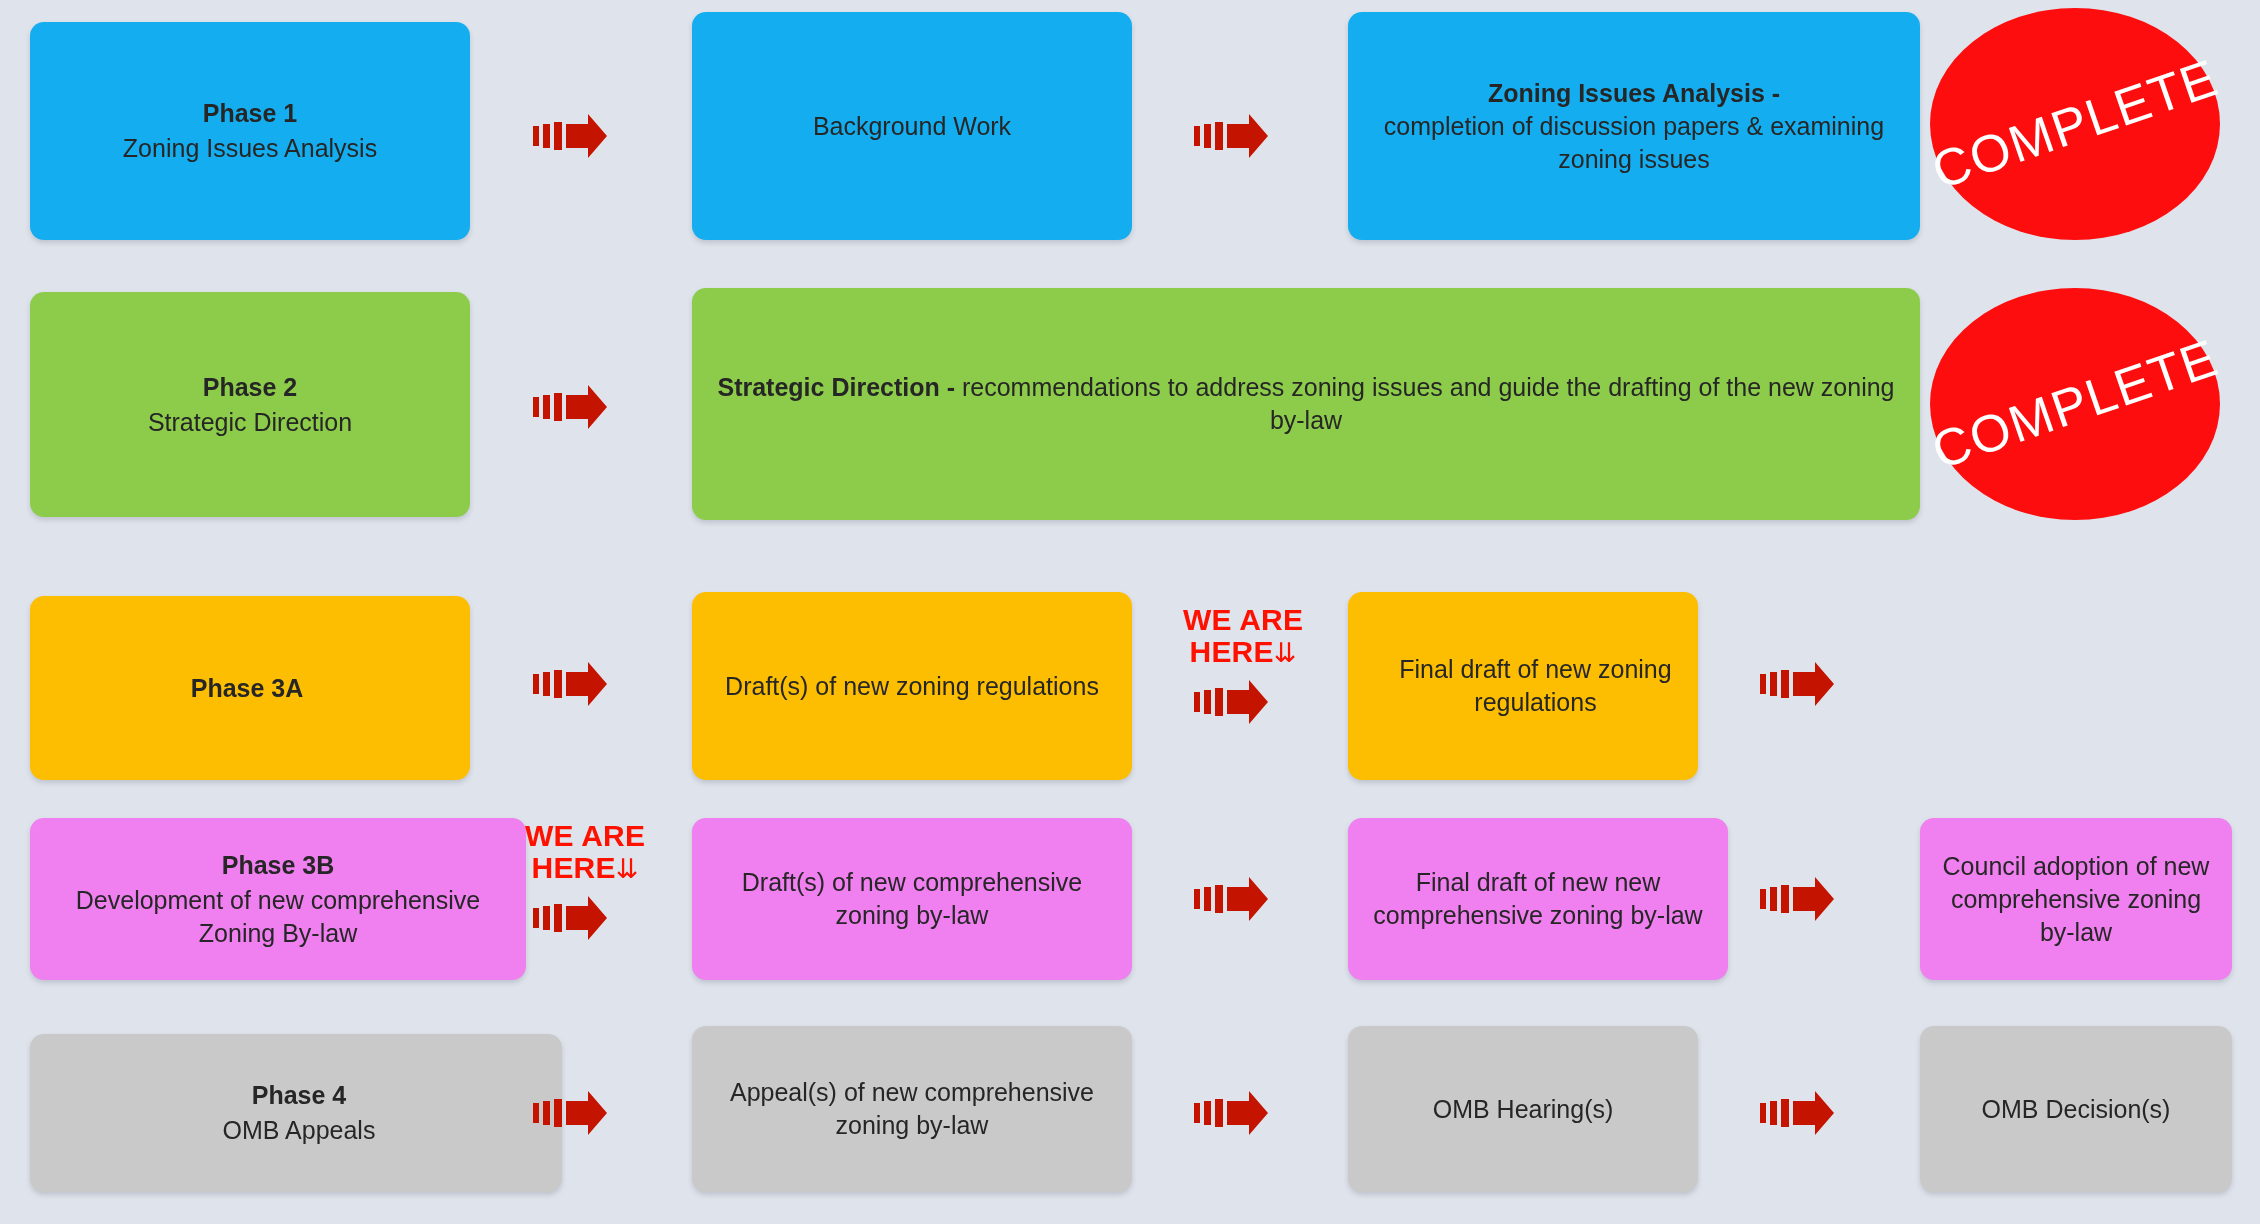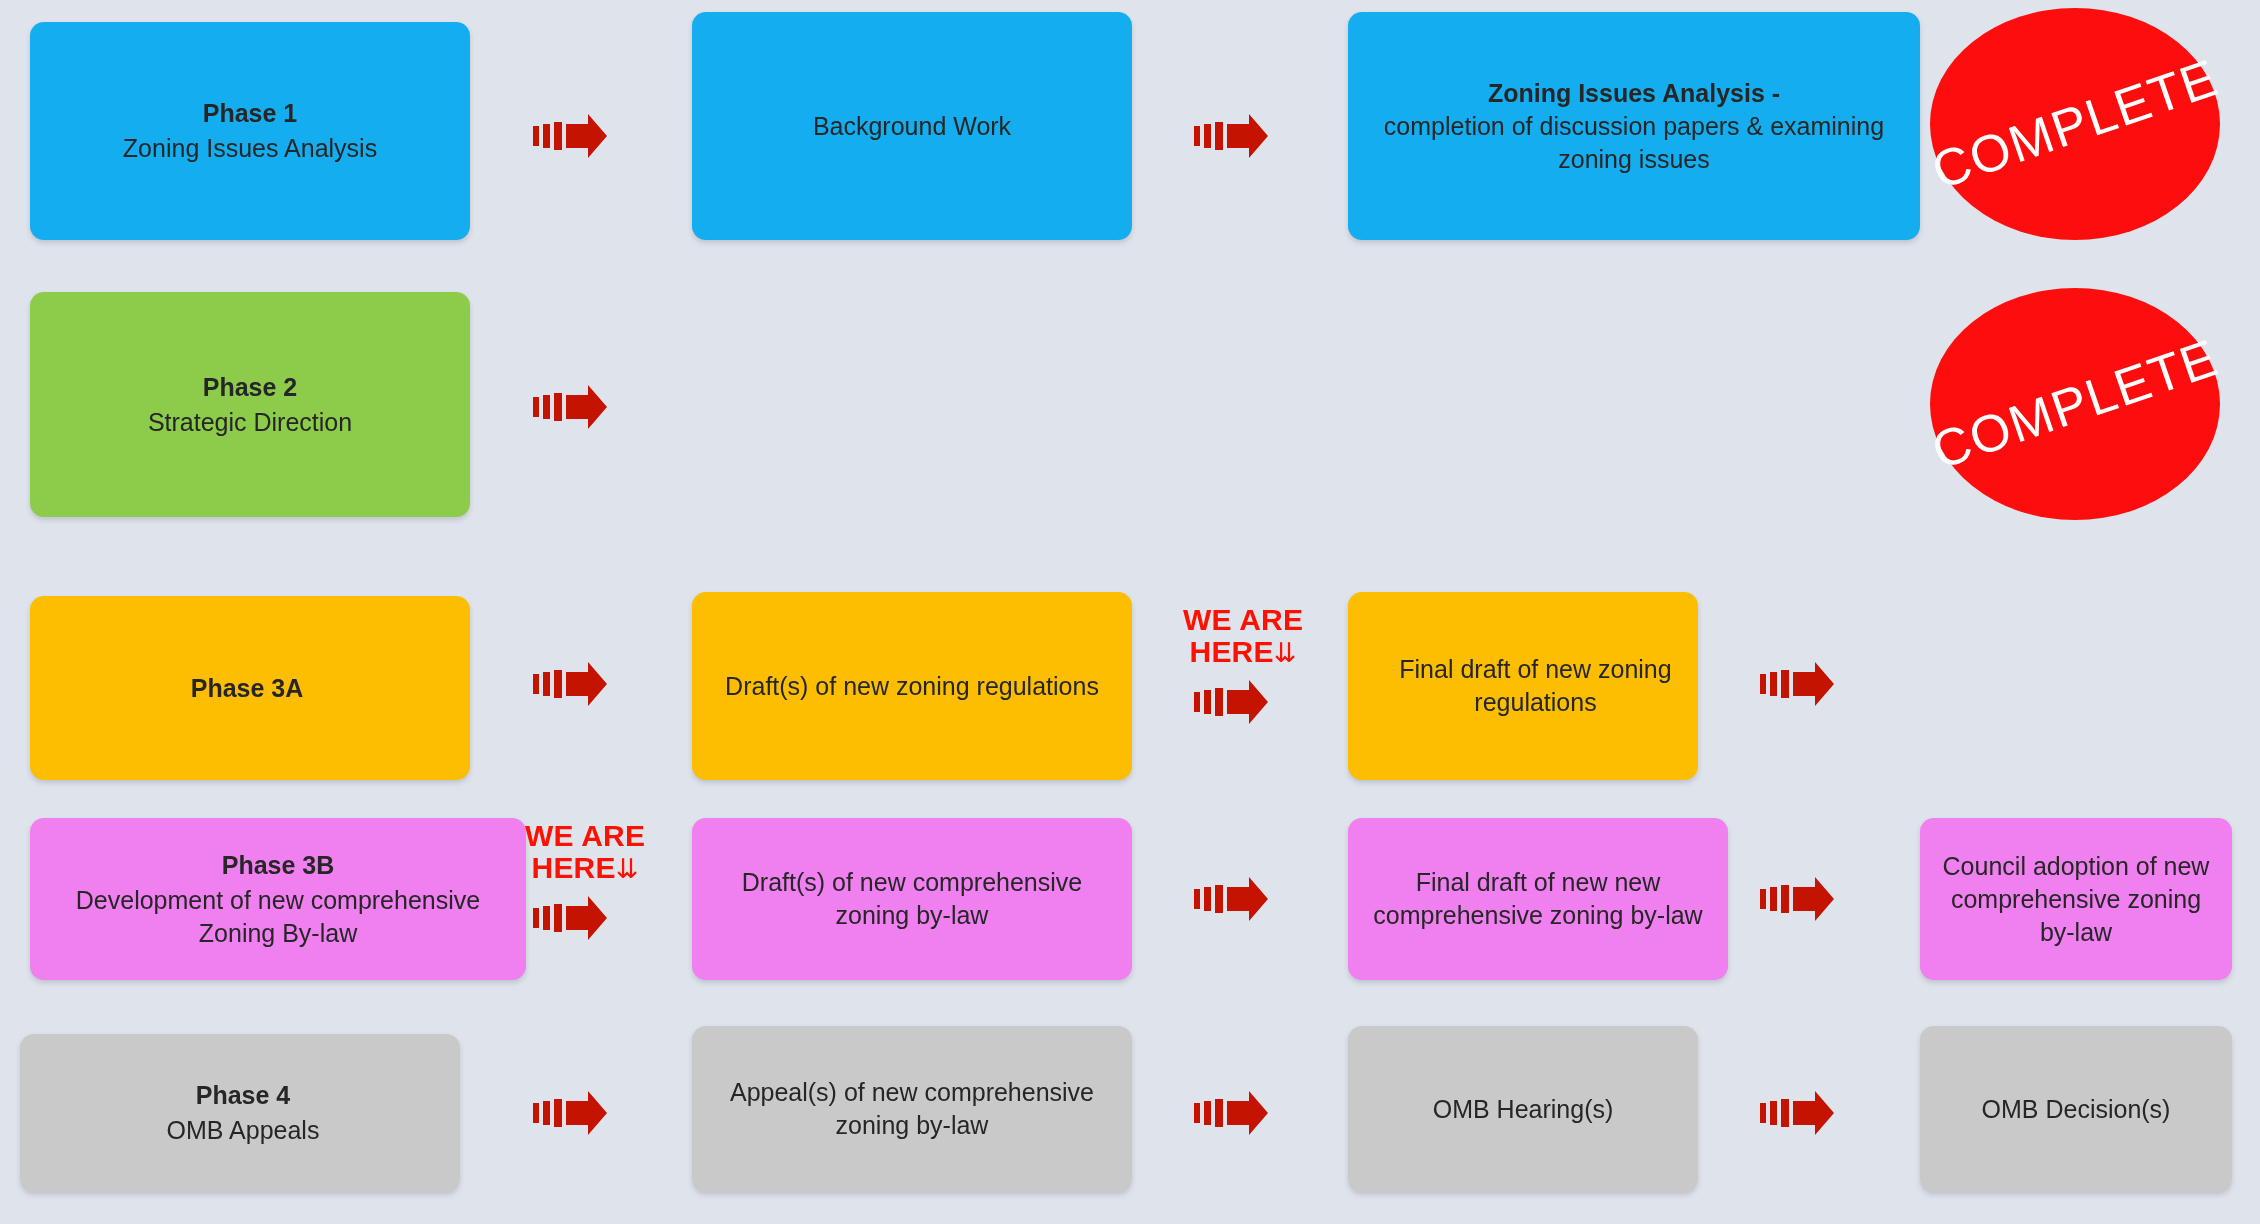--- a/index.html
+++ b/index.html
@@ -165,20 +165,25 @@
 
   <div class="arrow" style="left:533px; top:385px;">
     <svg viewBox="0 0 74 44" xmlns="http://www.w3.org/2000/svg">
       <rect x="0" y="12" width="6" height="20" fill="#c41400"></rect>
       <rect x="10" y="10" width="7" height="24" fill="#c41400"></rect>
       <rect x="21" y="8" width="8" height="28" fill="#c41400"></rect>
       <path d="M33 10 L55 10 L55 0 L74 22 L55 44 L55 34 L33 34 Z" fill="#c41400"></path>
     </svg>
   </div>
 
+  <div class="node green" style="left:692px; top:288px; width:1228px; height:232px;">
+    <span class="txt">
+      <b>Strategic Direction -</b><span class="sub"> recommendations to address zoning issues and guide the drafting of the new zoning by-law</span>
+    </span>
+  </div>
 
   <div class="stamp" style="left:1930px; top:288px; width:290px; height:232px;">
     <span class="stamp-txt">COMPLETE</span>
   </div>
 
   <div class="node orange" style="left:30px; top:596px; width:440px; height:184px;padding-left:12px;">
     <div class="phase-inner">
       <span class="phase-title">Phase 3A</span>
     </div>
   </div>
@@ -268,21 +273,21 @@
       <rect x="10" y="10" width="7" height="24" fill="#c41400"></rect>
       <rect x="21" y="8" width="8" height="28" fill="#c41400"></rect>
       <path d="M33 10 L55 10 L55 0 L74 22 L55 44 L55 34 L33 34 Z" fill="#c41400"></path>
     </svg>
   </div>
 
   <div class="node pink" style="left:1920px; top:818px; width:312px; height:162px;">
     <span class="txt">Council adoption of new comprehensive zoning by-law</span>
   </div>
 
-  <div class="node grey" style="left:20px; top:1034px; width:440px; height:158px;padding-left:24px;">
+  <div class="node grey" style="left:30px; top:1034px; width:532px; height:158px;padding-left:24px;">
     <div class="phase-inner">
       <span class="phase-title">Phase 4</span>
       <span class="phase-desc">OMB Appeals</span>
     </div>
   </div>
 
   <div class="arrow" style="left:533px; top:1091px;">
     <svg viewBox="0 0 74 44" xmlns="http://www.w3.org/2000/svg">
       <rect x="0" y="12" width="6" height="20" fill="#c41400"></rect>
       <rect x="10" y="10" width="7" height="24" fill="#c41400"></rect>

